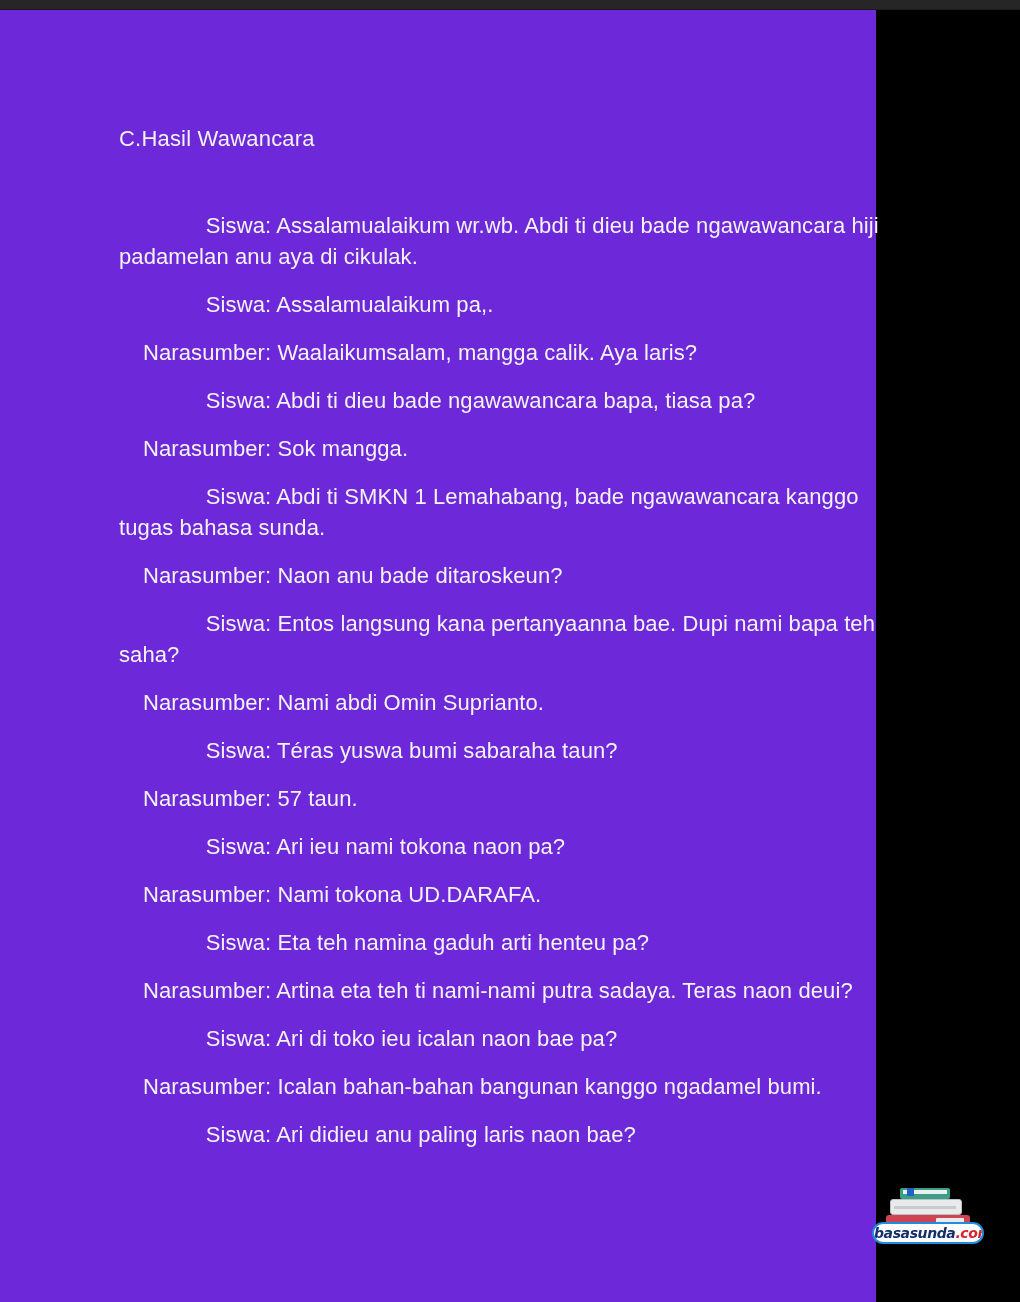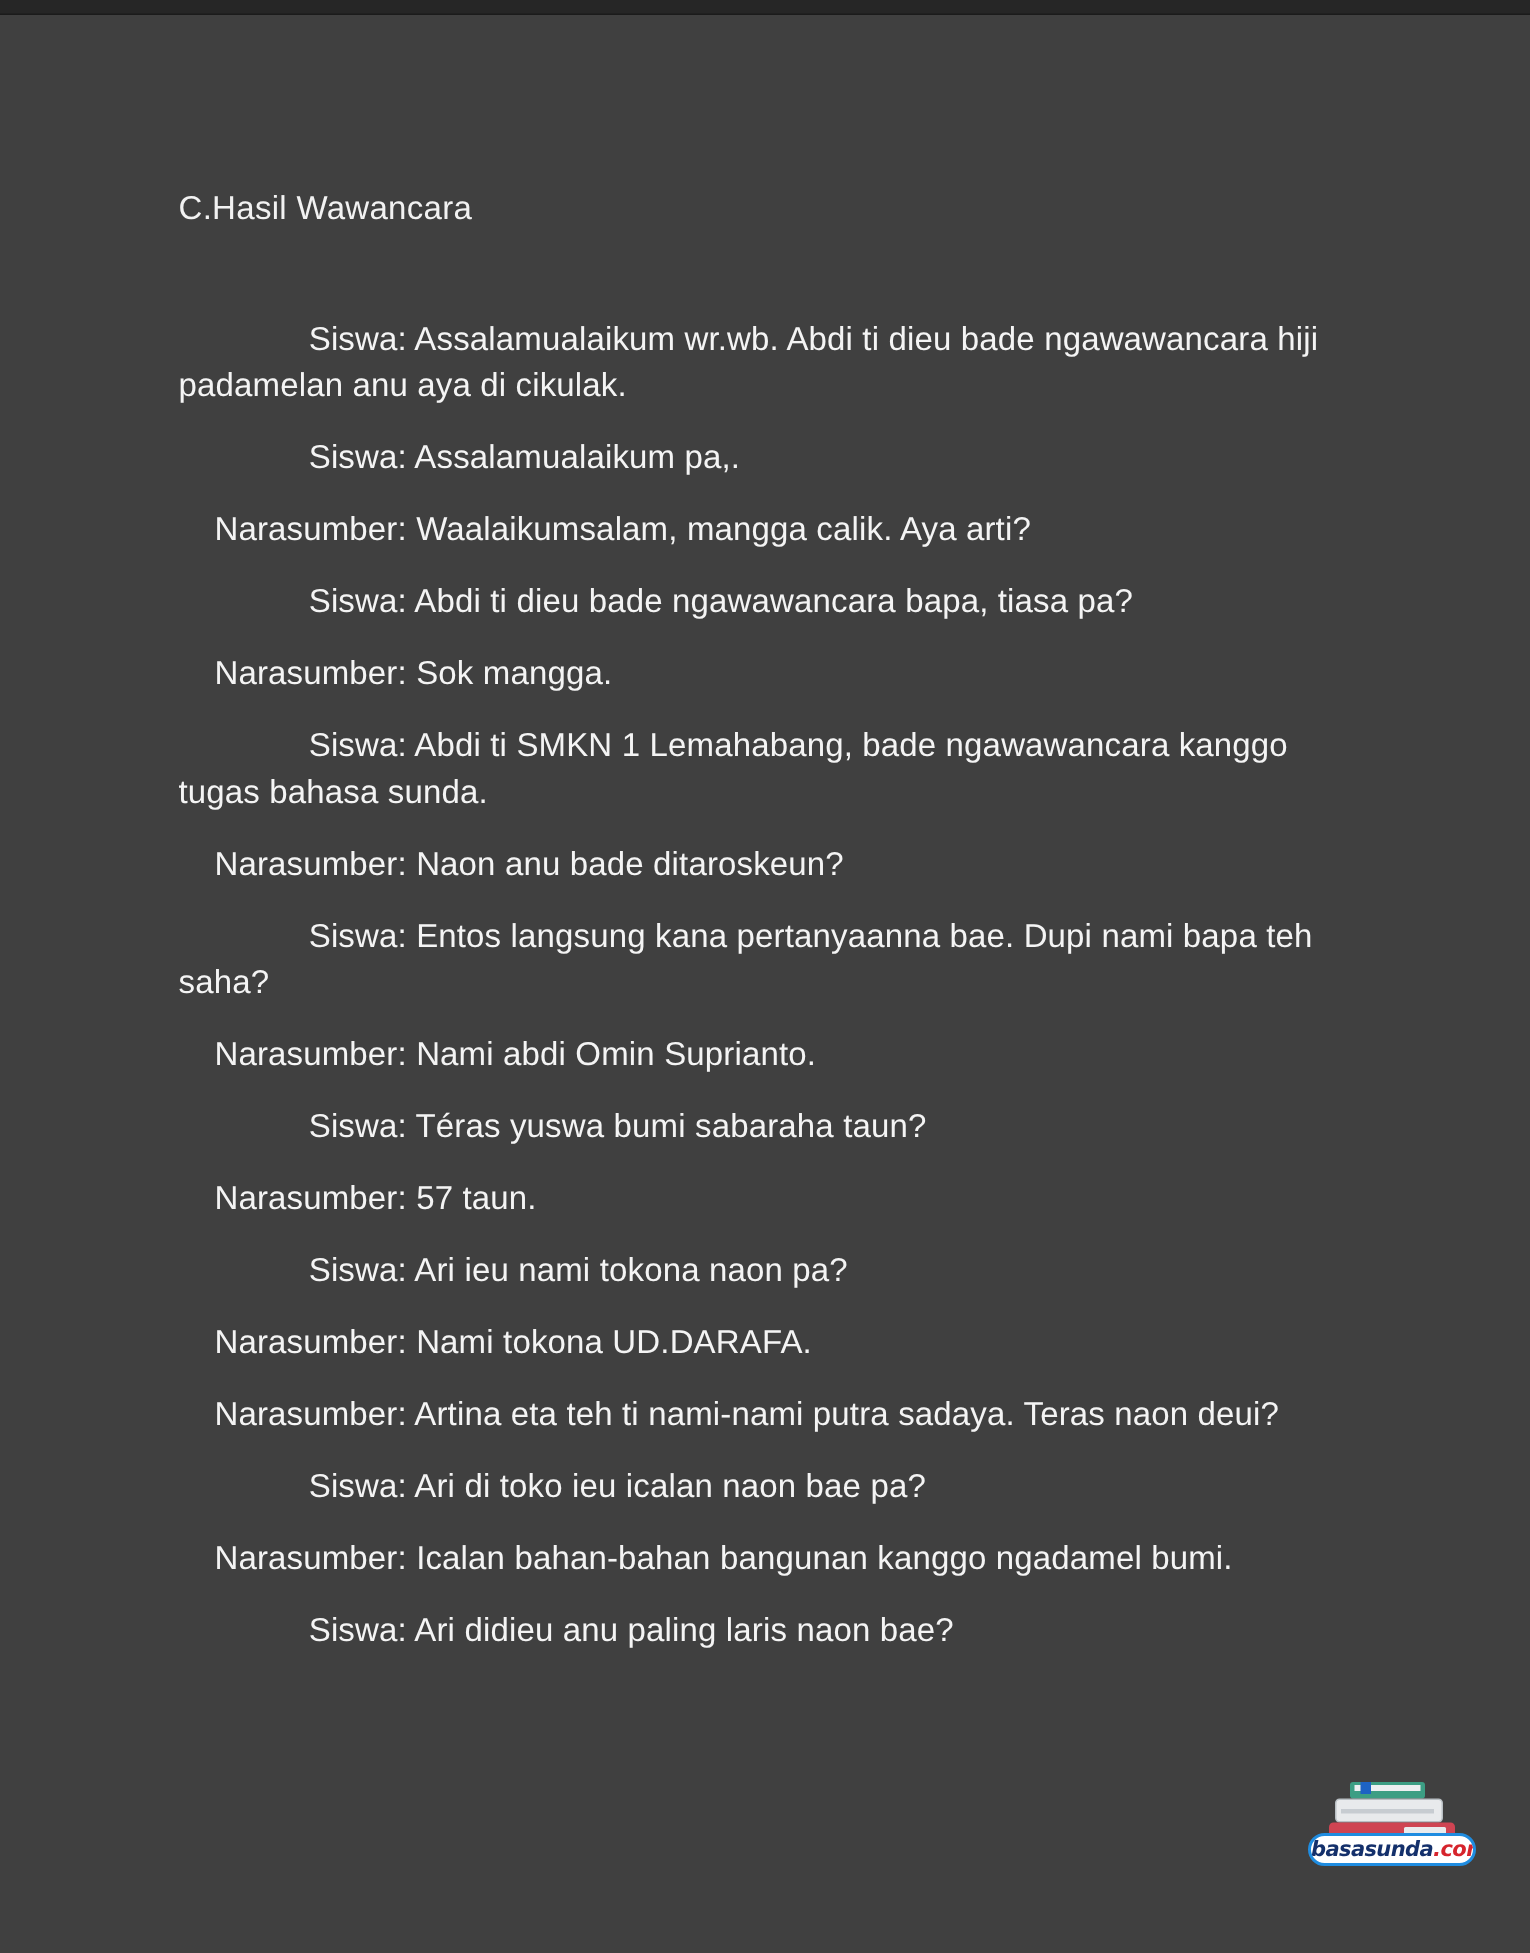--- a/index.html
+++ b/index.html
@@ -22,23 +22,23 @@
     top: 0; left: 0;
     width: 1020px;
     height: 9px;
     background: #262626;
     border-bottom: 1px solid #1b1b1b;
   }
 
   .page {
     position: absolute;
     top: 0; left: 0;
-    width: 1020px;
+    width: 876px;
     height: 1302px;
-    background: #404040;
+    background: #6d28d9;
   }
 
   .content {
     position: absolute;
     left: 119px;
     top: 124px;
     width: 800px;
   }
 
   .section-heading {
@@ -204,21 +204,21 @@
     <div class="section-heading">C.Hasil Wawancara</div>
 
     <div class="transcript">
       <div class="dialogue-line">
         <span class="speaker">Siswa</span><span class="utterance">: Assalamualaikum wr.wb. Abdi ti dieu bade ngawawancara hiji padamelan anu aya di cikulak.</span>
       </div>
       <div class="dialogue-line">
         <span class="speaker">Siswa</span><span class="utterance">: Assalamualaikum pa,.</span>
       </div>
       <div class="dialogue-line">
-        <span class="speaker">Narasumber</span><span class="utterance">: Waalaikumsalam, mangga calik. Aya arti?</span>
+        <span class="speaker">Narasumber</span><span class="utterance">: Waalaikumsalam, mangga calik. Aya laris?</span>
       </div>
       <div class="dialogue-line">
         <span class="speaker">Siswa</span><span class="utterance">: Abdi ti dieu bade ngawawancara bapa, tiasa pa?</span>
       </div>
       <div class="dialogue-line">
         <span class="speaker">Narasumber</span><span class="utterance">: Sok mangga.</span>
       </div>
       <div class="dialogue-line">
         <span class="speaker">Siswa</span><span class="utterance">: Abdi ti SMKN 1 Lemahabang, bade ngawawancara kanggo tugas bahasa sunda.</span>
       </div>
@@ -235,20 +235,23 @@
         <span class="speaker">Siswa</span><span class="utterance">: Téras yuswa bumi sabaraha taun?</span>
       </div>
       <div class="dialogue-line">
         <span class="speaker">Narasumber</span><span class="utterance">: 57 taun.</span>
       </div>
       <div class="dialogue-line">
         <span class="speaker">Siswa</span><span class="utterance">: Ari ieu nami tokona naon pa?</span>
       </div>
       <div class="dialogue-line">
         <span class="speaker">Narasumber</span><span class="utterance">: Nami tokona UD.DARAFA.</span>
+      </div>
+      <div class="dialogue-line">
+        <span class="speaker">Siswa</span><span class="utterance">: Eta teh namina gaduh arti henteu pa?</span>
       </div>
       <div class="dialogue-line">
         <span class="speaker">Narasumber</span><span class="utterance">: Artina eta teh ti nami-nami putra sadaya. Teras naon deui?</span>
       </div>
       <div class="dialogue-line">
         <span class="speaker">Siswa</span><span class="utterance">: Ari di toko ieu icalan naon bae pa?</span>
       </div>
       <div class="dialogue-line">
         <span class="speaker">Narasumber</span><span class="utterance">: Icalan bahan-bahan bangunan kanggo ngadamel bumi.</span>
       </div>

